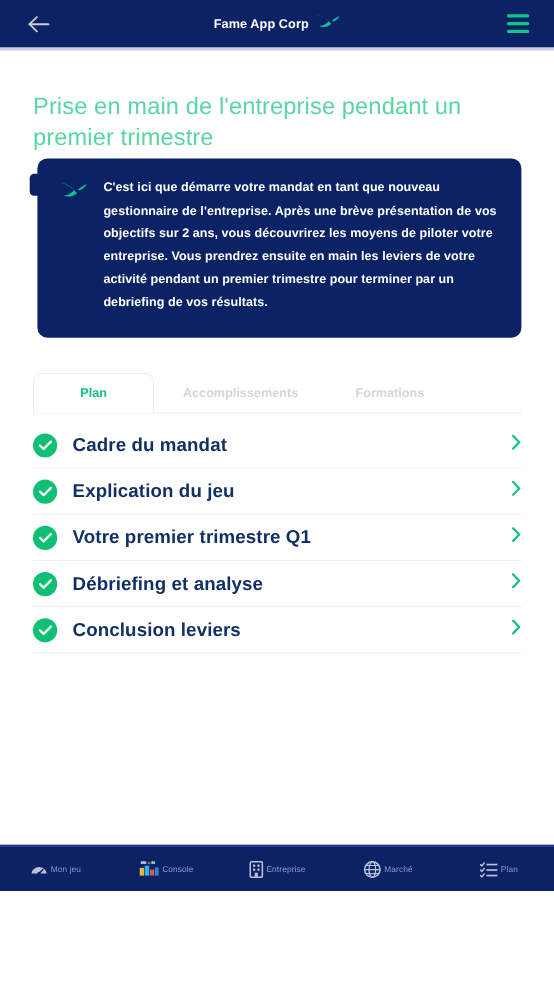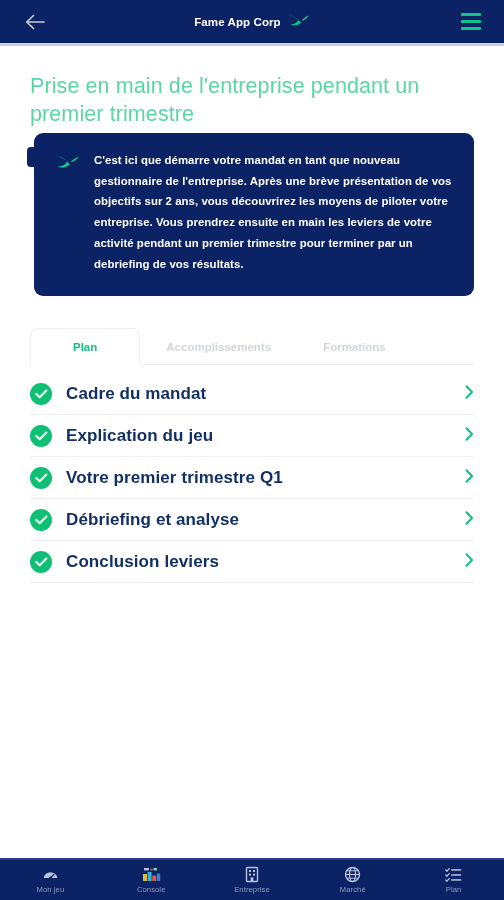--- a/index.html
+++ b/index.html
@@ -4,21 +4,21 @@
 <style>
   * { box-sizing: border-box; margin: 0; padding: 0; }
   html, body {
     width: 504px; height: 900px;
     background: #ffffff;
     font-family: "Liberation Sans", sans-serif;
     overflow: hidden;
   }
   .screen {
     position: relative;
-    width: 504px; height: 900px;
+    width: 504px; height: 810px;
     background: #ffffff;
     display: flex; flex-direction: column;
   }
 
   
   .header {
     height: 43px;
     background: #0b2265;
     display: flex; align-items: center;
     padding: 0 18px;
@@ -62,21 +62,21 @@
   .menu-btn span {
     display: block;
     width: 20px; height: 3px;
     background: #10c48c;
     border-radius: 1px;
   }
 
   
   .content {
     flex: 1 1 auto;
-    padding: 5px 30px;
+    padding: 16px 30px;
     overflow: hidden;
     position: relative;
   }
 
   .page-title {
     margin-top: 22px;
     color: #5ad6a5;
     font-size: 21.5px;
     font-weight: normal;
     line-height: 1.3;
@@ -170,21 +170,21 @@
   .bottom-nav {
     flex: 0 0 auto;
     height: 42px;
     background: #0b2265;
     border-top: 2px solid #2b3a8a;
     display: flex;
     align-items: center;
   }
   .nav-item {
     flex: 1 1 0;
-    display: flex; flex-direction: column;
+    display: flex; flex-direction: row;
     align-items: center; justify-content: center;
     gap: 2px;
     cursor: pointer;
     height: 100%;
   }
   .nav-icon {
     height: 17px;
     display: flex; align-items: center; justify-content: center;
   }
   .nav-label {

